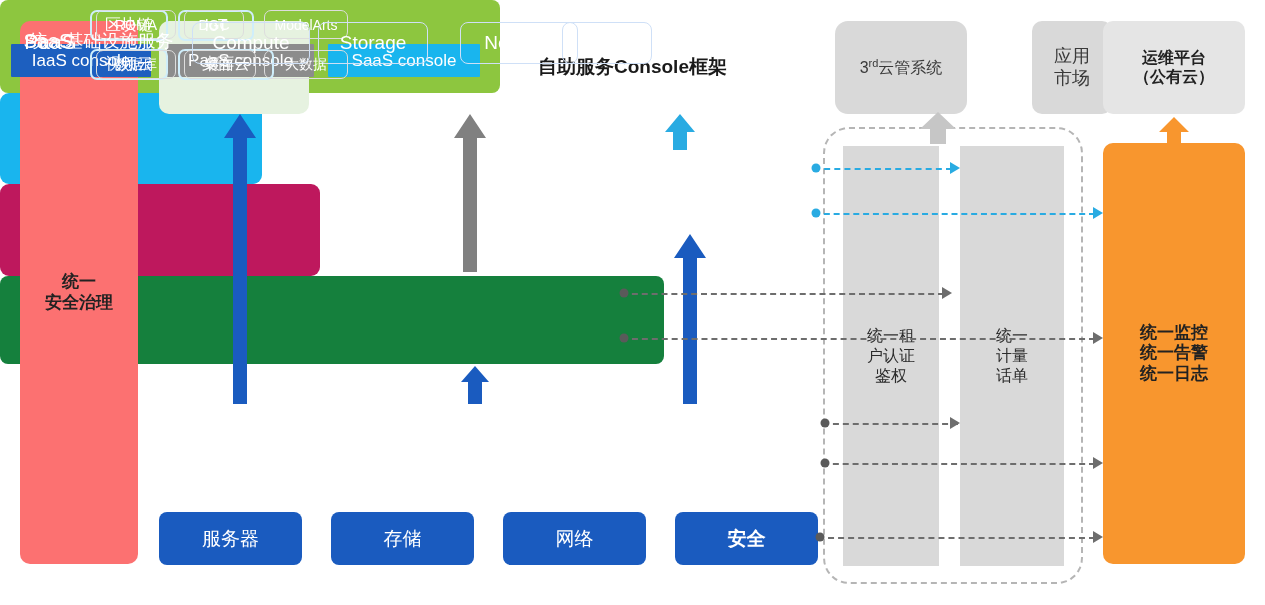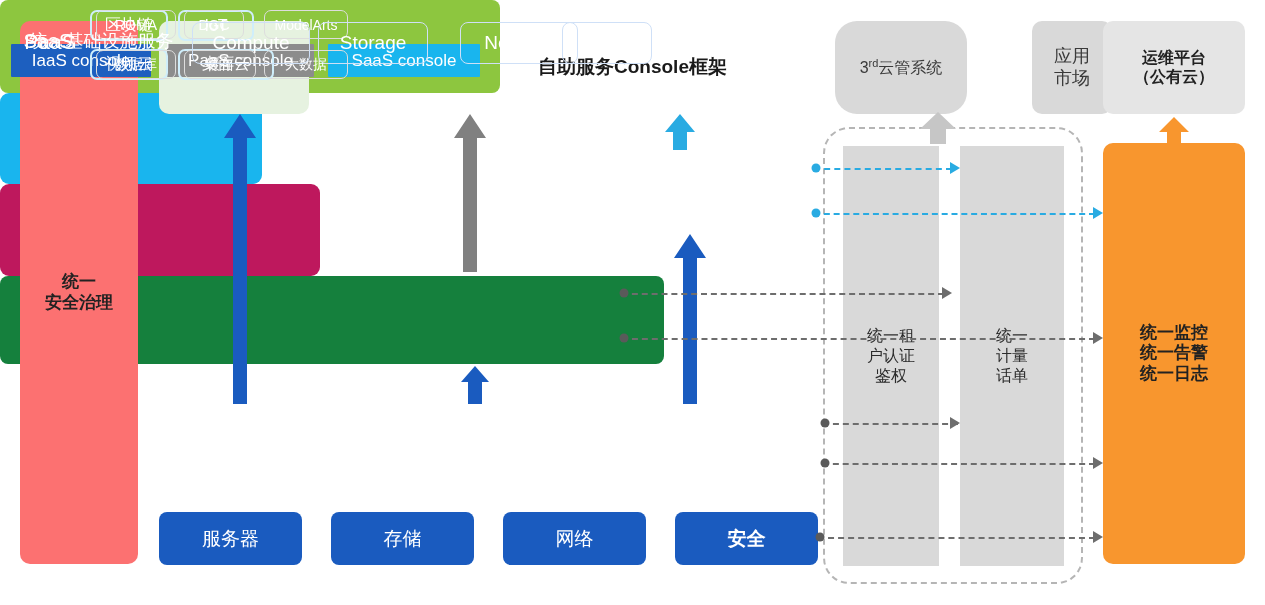--- a/index.html
+++ b/index.html
@@ -14,21 +14,21 @@
 
   
   #api-gw{left:159px;top:21px;width:150px;height:93px;background:#e6f2e0;border-radius:10px;color:#333;font-size:18px;}
   #console-frame{left:322px;top:21px;width:500px;height:93px;background:#8dc63f;border-radius:8px;}
   #console-title{position:absolute;left:0;top:8px;width:100%;text-align:center;font-size:19px;color:#1a1a1a;font-weight:bold;margin-top:46px;}
   .console-chip{position:absolute;top:44px;height:33px;border-radius:1px;display:flex;align-items:center;justify-content:center;color:#fff;font-size:17px;}
   #chip-iaas{left:11px;width:140px;background:#1d5fbf;}
   #chip-paas{left:167px;width:147px;background:#8c8c8c;}
   #chip-saas{left:328px;width:152px;background:#19b5ee;}
 
-  #third-cloud{left:835px;top:21px;width:132px;height:93px;background:#d9d9d9;border-radius:22px;color:#3a3a3a;font-size:16px;}
+  #third-cloud{left:835px;top:21px;width:132px;height:93px;background:#d9d9d9;border-radius:13px;color:#3a3a3a;font-size:16px;}
   #app-market{left:1032px;top:21px;width:80px;height:93px;background:#d9d9d9;border-radius:10px;color:#3a3a3a;font-size:18px;}
 
   
   #saas{left:552px;top:146px;width:262px;height:91px;background:#19b5ee;border-radius:9px;}
   #saas-label{position:absolute;left:12px;top:30px;width:72px;text-align:center;color:#fff;font-size:20px;}
   .saas-chip{position:absolute;height:31px;border-radius:7px;border:2px solid #cfeefb;display:flex;align-items:center;justify-content:center;color:#fff;font-size:16px;box-sizing:border-box;}
   #sc-0{left:90px;top:10px;width:78px;}
   #sc-1{left:178px;top:10px;width:76px;}
   #sc-2{left:90px;top:49px;width:78px;}
   #sc-3{left:178px;top:49px;width:96px;}

